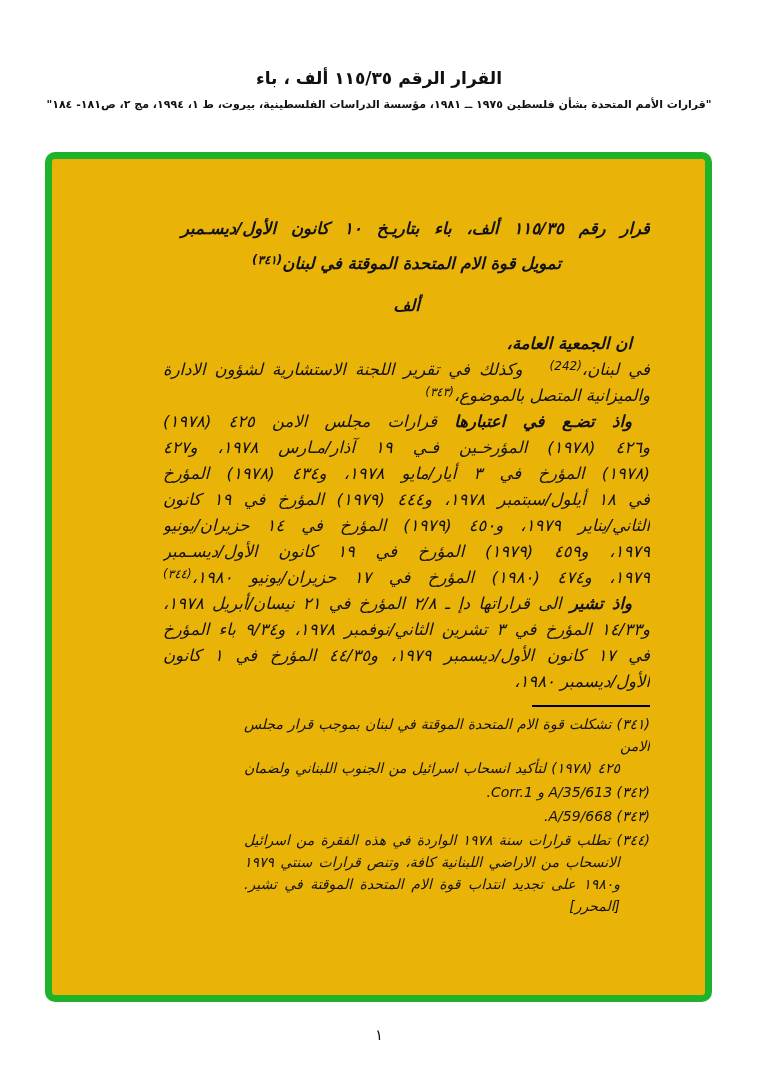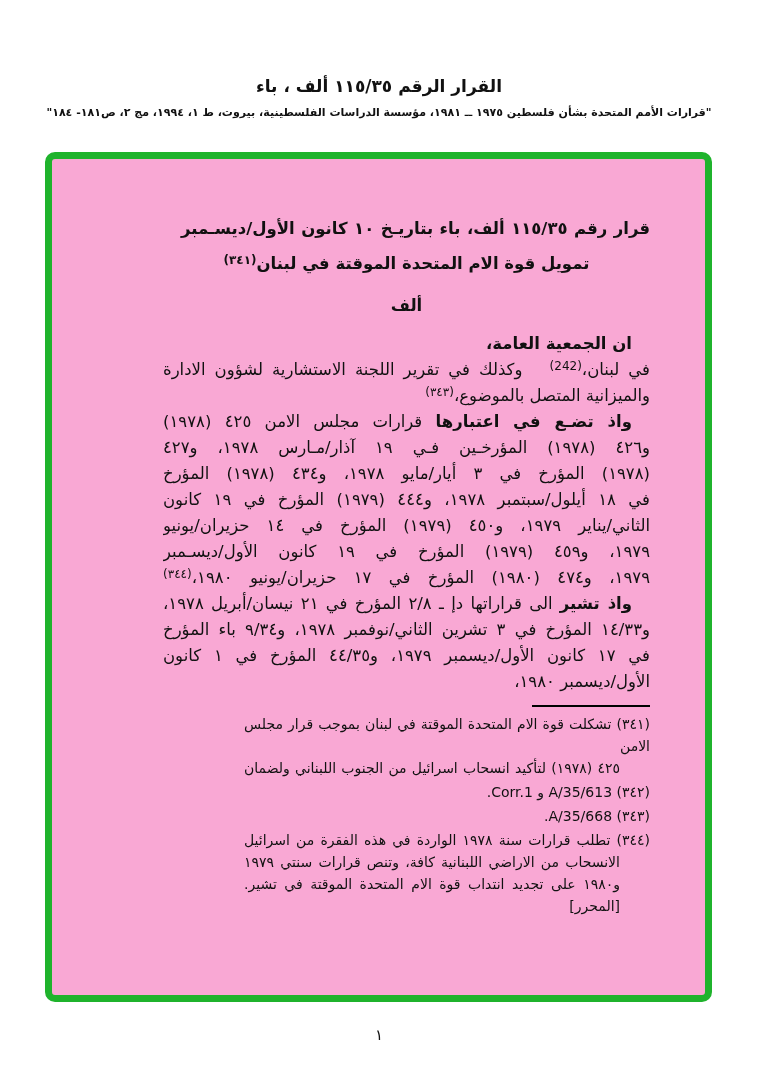--- a/index.html
+++ b/index.html
@@ -10,41 +10,42 @@
     height: 1078px;
     background: #ffffff;
     color: #111;
     font-family: "DejaVu Sans", sans-serif;
     direction: rtl;
     overflow: hidden;
   }
   
   .doc-header {
     position: absolute;
-    top: 76px; left: 0; right: 0;
+    top: 68px; left: 0; right: 0;
     text-align: center;
   }
   .doc-title {
     font-size: 17px;
     font-weight: bold;
     letter-spacing: 0.2px;
   }
   .doc-source {
     margin-top: 10px;
     font-size: 11px;
     font-weight: bold;
   }
   
   .green-box {
     position: absolute;
     left: 45px; top: 152px;
     width: 667px; height: 850px;
     border: 7px solid #1fb32c;
     border-radius: 10px;
-    background: #f9a8d4;
+    background: #eab308;
+    font-style: italic;
   }
   .box-content {
     margin: 56px 55px 0 0;
     padding-left: 0;
     width: 487px;
     margin-left: 111px;
     font-size: 16.5px;
     line-height: 26px;
     direction: rtl;
     overflow: hidden;
@@ -140,21 +141,21 @@
       <div class="fn-rule"></div>
       <div class="footnotes">
         <div class="fn">
           <div class="fline j">(٣٤١) تشكلت قوة الام المتحدة الموقتة في لبنان بموجب قرار مجلس الامن</div>
           <div class="fline j ind">٤٢٥ (١٩٧٨) لتأكيد انسحاب اسرائيل من الجنوب اللبناني ولضمان</div>
         </div>
         <div class="fn">
           <div class="fline r">(٣٤٢) A/35/613 و Corr.1.</div>
         </div>
         <div class="fn">
-          <div class="fline r">(٣٤٣) A/35/668.</div>
+          <div class="fline r">(٣٤٣) A/59/668.</div>
         </div>
         <div class="fn">
           <div class="fline j">(٣٤٤) تطلب قرارات سنة ١٩٧٨ الواردة في هذه الفقرة من اسرائيل</div>
           <div class="fline j ind">الانسحاب من الاراضي اللبنانية كافة، وتنص قرارات سنتي ١٩٧٩</div>
           <div class="fline j ind">و١٩٨٠ على تجديد انتداب قوة الام المتحدة الموقتة في تشير. [المحرر]</div>
         </div>
       </div>
 
     </div>
   </div>

